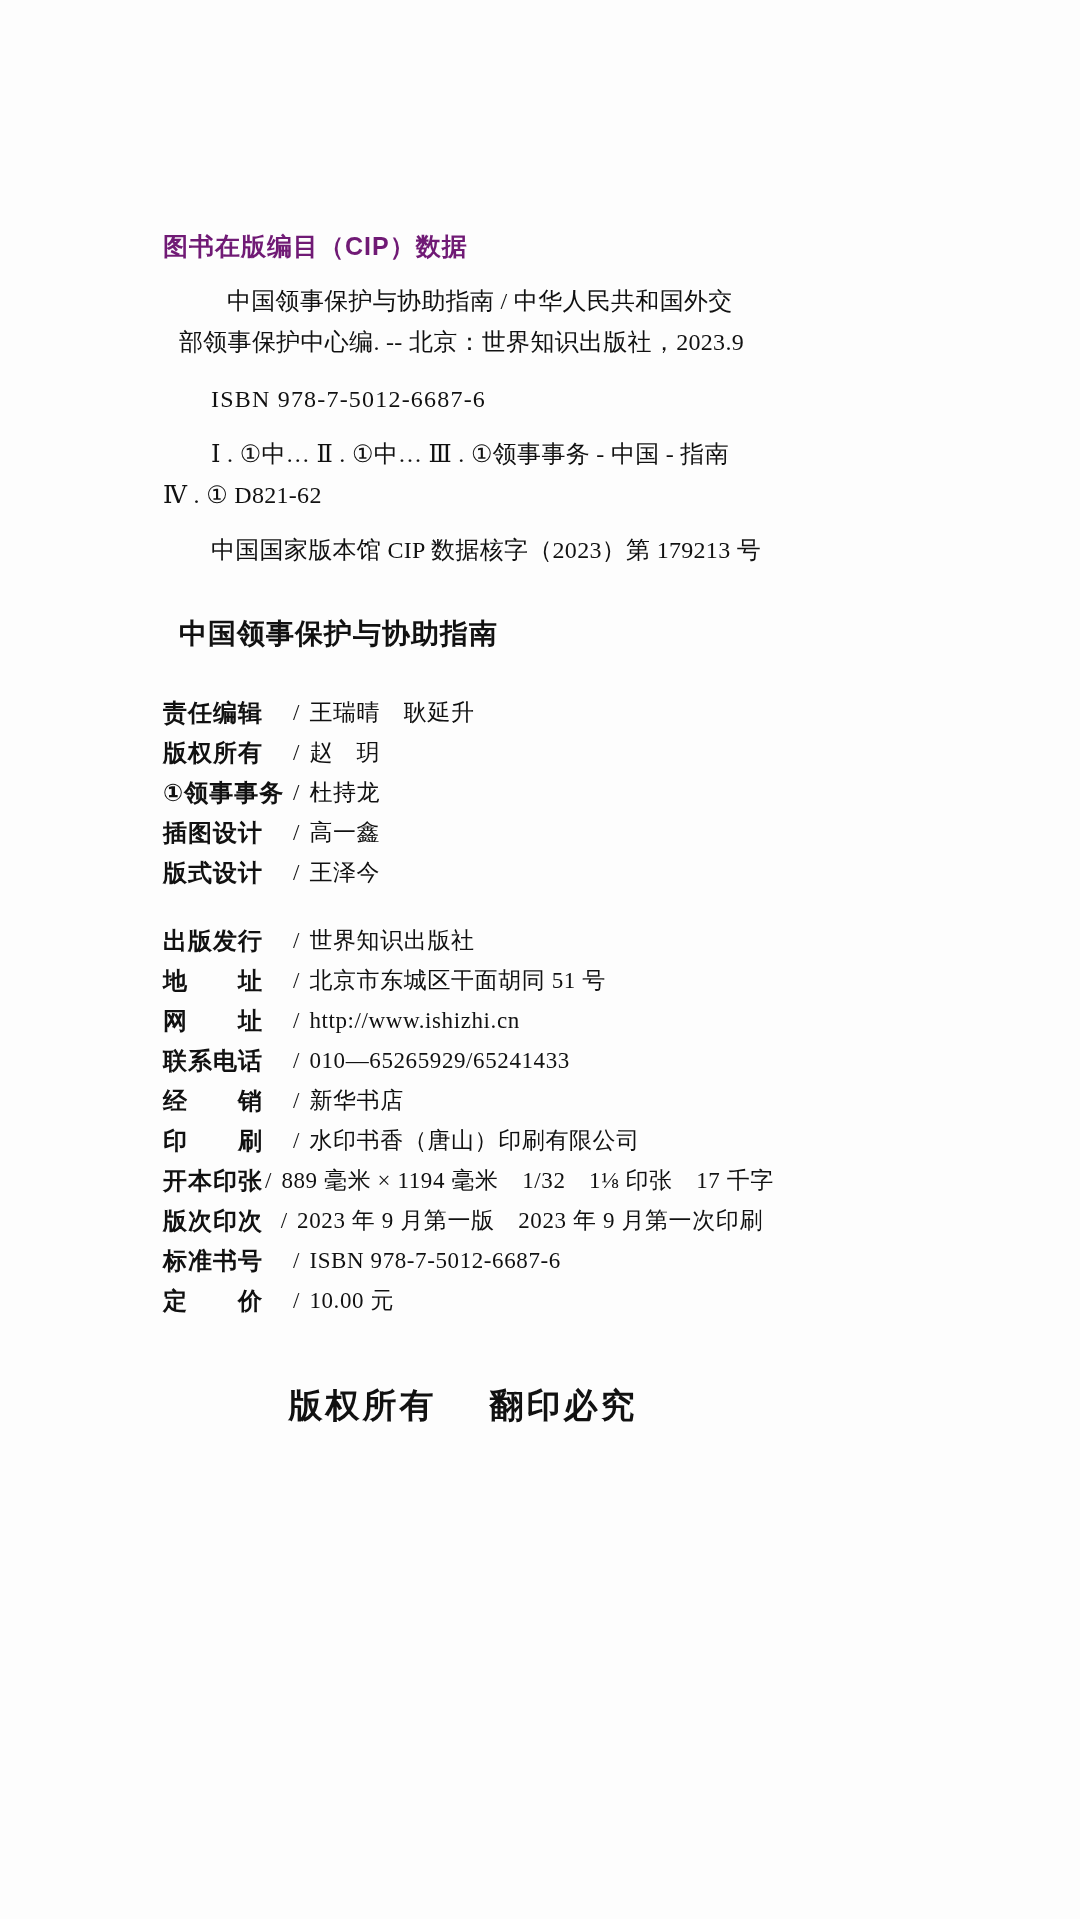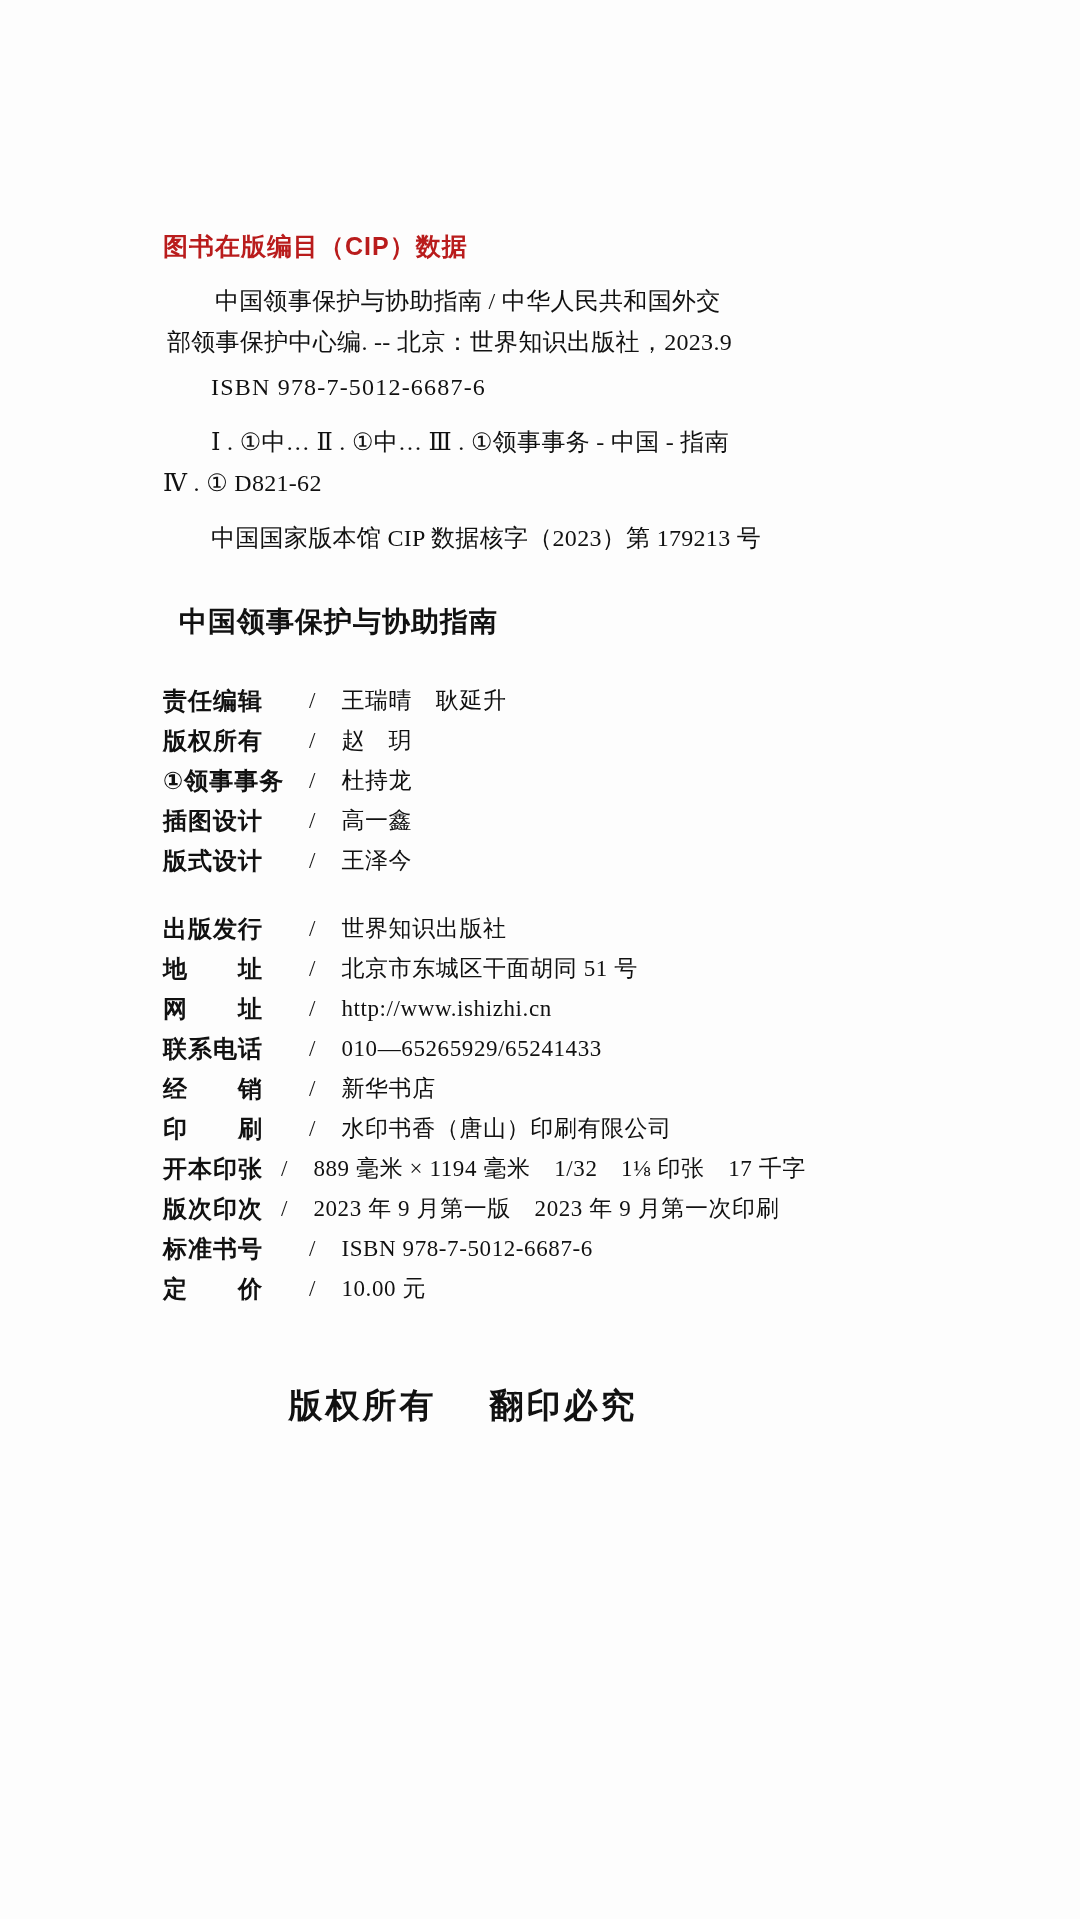--- a/index.html
+++ b/index.html
@@ -29,29 +29,29 @@
     top: 230px;
     width: 600px;
   }
 
   
   .cip-heading {
     font-family: "Liberation Sans", "DejaVu Sans", sans-serif;
     font-weight: bold;
     font-size: 25px;
     letter-spacing: 1px;
-    color: #b91c1c;
+    color: #701a75;
     margin: 0 0 18px 0;
     white-space: nowrap;
   }
   .cip-para {
     font-size: 24px;
     line-height: 41px;
     text-indent: 48px;
-    margin: 4px;
+    margin: 16px;
     white-space: normal;
     width: 575px;
     letter-spacing: 0.3px;
   }
   .cip-line {
     font-size: 24px;
     line-height: 41px;
     text-indent: 48px;
     margin: 0;
     letter-spacing: 0.3px;
@@ -80,21 +80,20 @@
   }
 
   
   .rows { margin-top: 40px; }
   .rows.second { margin-top: 28px; }
   .row {
     display: flex;
     align-items: flex-start;
     line-height: 40px;
     white-space: nowrap;
-    gap: 16px;
   }
   .row .label {
     font-family: "Liberation Sans", "DejaVu Sans", sans-serif;
     font-weight: bold;
     font-size: 24px;
     letter-spacing: 1px;
     display: inline-block;
     width: 128px;
   }
   .row .sep {

